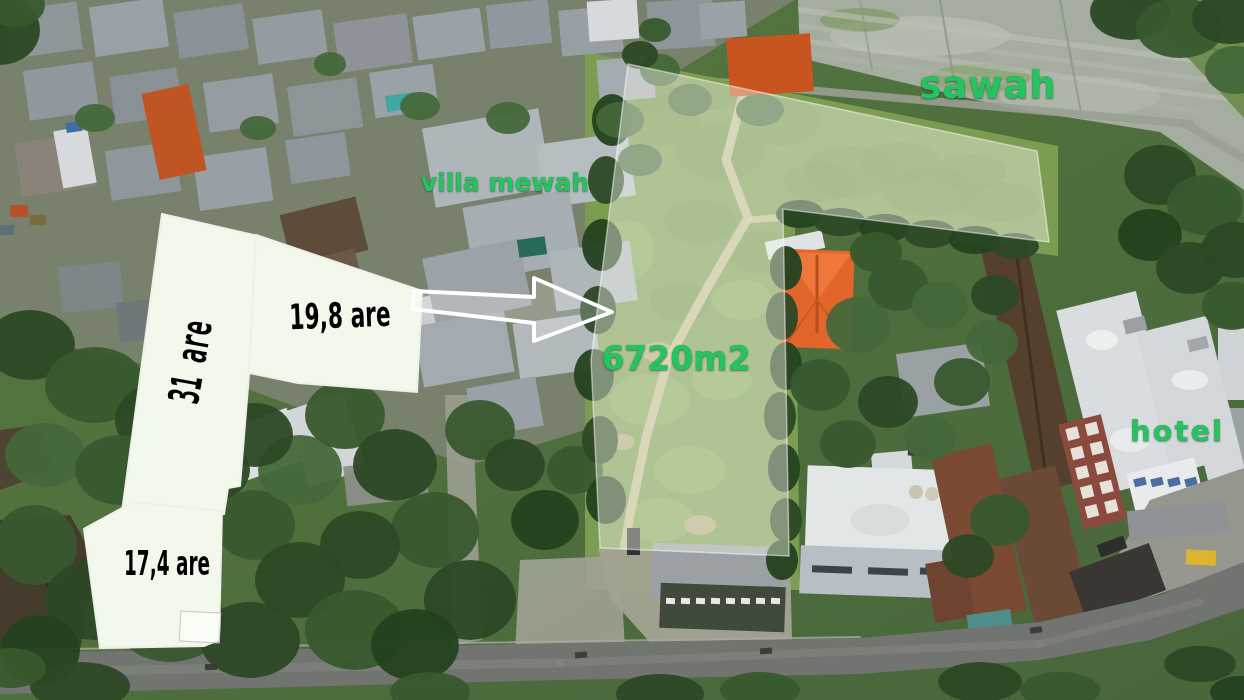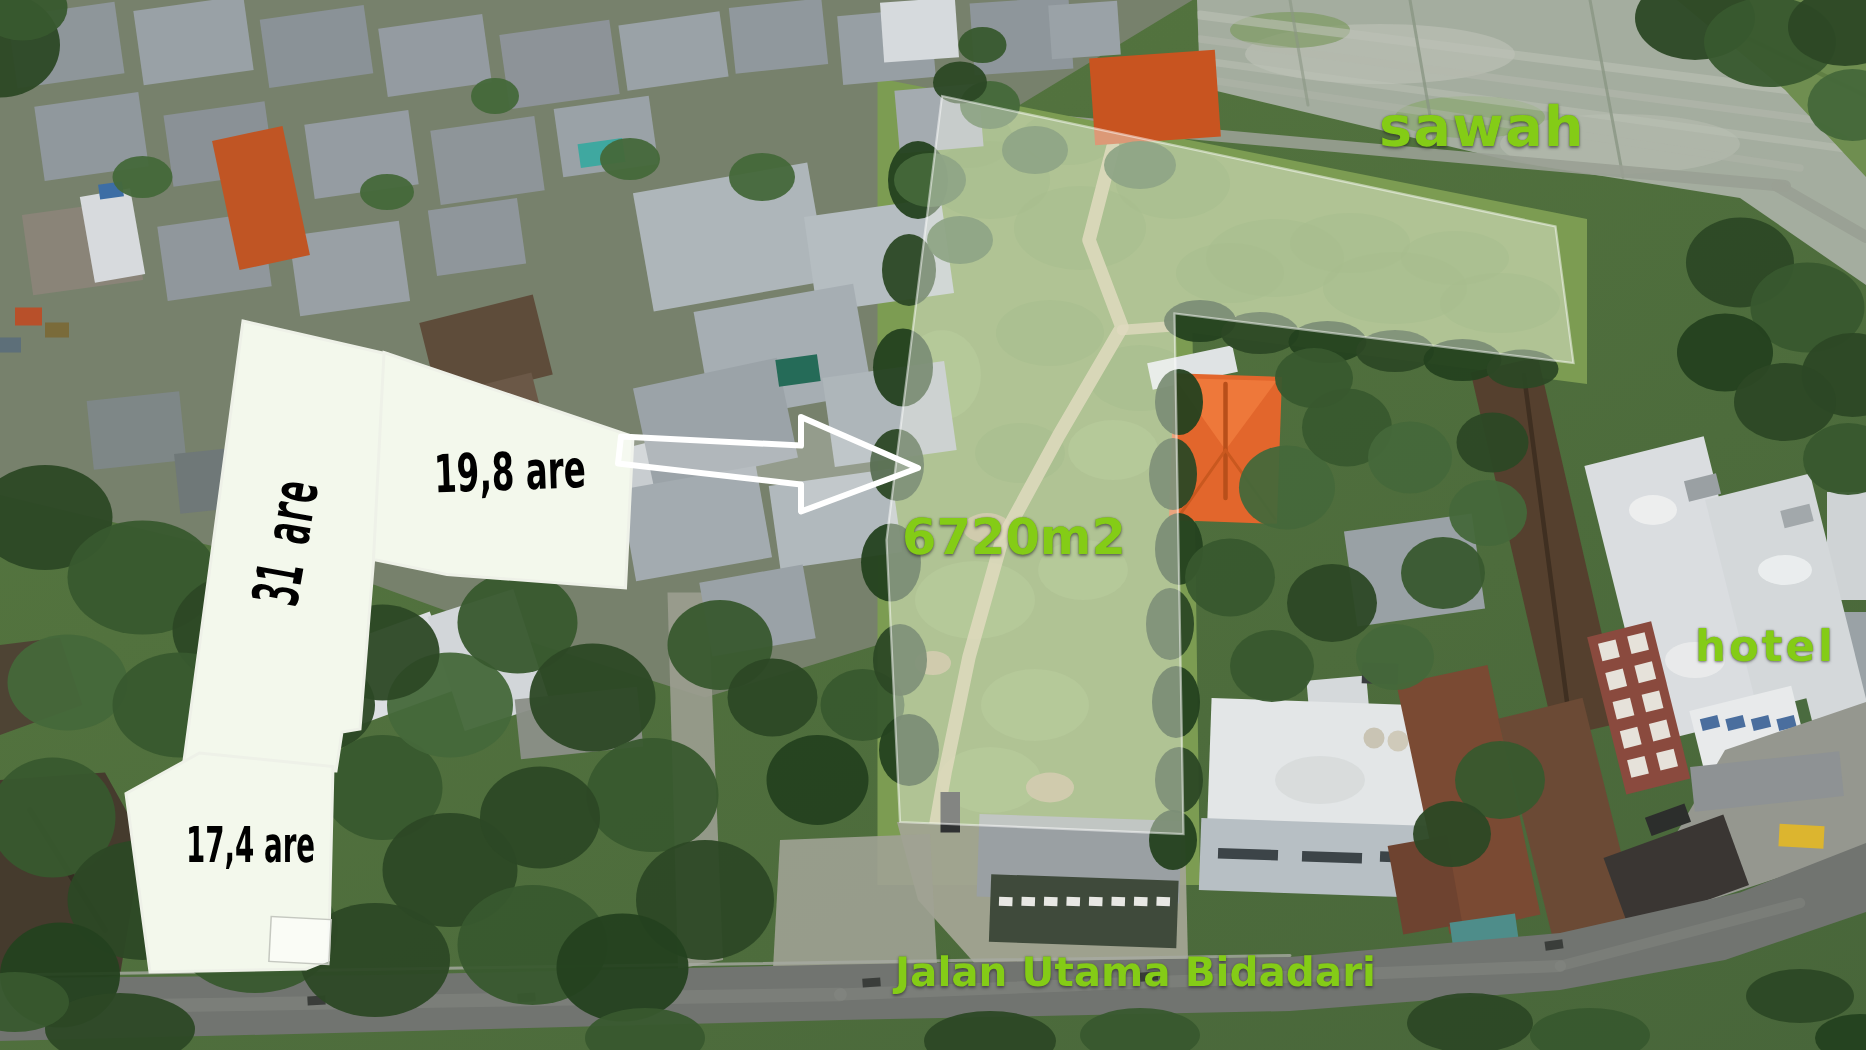--- a/index.html
+++ b/index.html
@@ -1,21 +1,21 @@
 <!DOCTYPE html>
 <html><head>
 <meta charset="utf-8">
 <style>
   html,body{margin:0;padding:0;background:#222;}
   .stage{position:relative;width:1244px;height:700px;overflow:hidden;
          font-family:"DejaVu Sans","Liberation Sans",sans-serif;}
   .stage svg{position:absolute;left:0;top:0;width:1244px;height:700px;display:block;}
   .label{position:absolute;white-space:nowrap;font-weight:bold;line-height:1;
          transform:translate(-50%,-50%);pointer-events:none;}
-  .label.light{color:#84cc16;text-shadow:0 1px 2px rgba(40,40,40,.55),0 0 1px rgba(60,60,60,.5);}
+  .label.light{color:#22c55e;text-shadow:0 1px 2px rgba(40,40,40,.55),0 0 1px rgba(60,60,60,.5);}
   .label.dark{color:#000000;}
   .lab-sawah {left:988px;top:85px;font-size:37px;letter-spacing:1px;}
   .lab-villa {left:505px;top:182px;font-size:25px;}
   .lab-area  {left:676px;top:358px;font-size:33px;text-align:center;}
   .lab-hotel {left:1177px;top:431px;font-size:29px;letter-spacing:2px;}
   .lab-street{left:757px;top:649px;font-size:27px;}
   .lab-31    {left:191px;top:362px;font-size:42px;
               font-family:"DejaVu Sans Mono","Liberation Mono",monospace;
               transform:translate(-50%,-50%) rotate(-80deg) scaleX(.55);}
   .lab-198   {left:340px;top:316px;font-size:35px;
@@ -330,19 +330,19 @@
         <polygon points="628,64 1037,151 1049,242 783,209 789,556 600,548 591,360" fill="rgba(248,250,240,0.42)" stroke="rgba(255,255,255,0.5)" stroke-width="1.5"></polygon>
         <polygon points="162,214 258,236 250,362 240,486 228,488 224,514 122,512" fill="#f3f8ec" stroke="#eef1e8" stroke-width="2"></polygon>
         <polygon points="256,235 422,291 417,392 298,383 249,373" fill="#f3f8ec" stroke="#eef1e8" stroke-width="2"></polygon>
         <polygon points="84,529 133,502 222,511 219,640 204,646 100,648" fill="#f3f8ec" stroke="#eef1e8" stroke-width="2"></polygon>
         <rect x="180" y="612" width="40" height="30" fill="rgba(255,255,255,0.55)" transform="rotate(3 200 627)"></rect>
         <rect x="180" y="612" width="40" height="30" fill="none" stroke="#c5c8c0" transform="rotate(3 200 627)"></rect>
         <polygon points="414,291 534,297 534,278 612,312 534,341 534,323 412,309" fill="rgba(255,255,255,0.22)" stroke="#ffffff" stroke-width="4" stroke-linejoin="round"></polygon>
       </g>
     </svg>
   <div class="label light lab-sawah">sawah</div>
+  <div class="label light lab-villa">villa mewah</div>
   <div class="label light lab-area">6720m2</div>
   <div class="label light lab-hotel">hotel</div>
-  <div class="label light lab-street">Jalan Utama Bidadari</div>
   <div class="label dark  lab-31">31 are</div>
   <div class="label dark  lab-198">19,8 are</div>
   <div class="label dark  lab-174">17,4 are</div>
 </div>
 
 </body></html>

